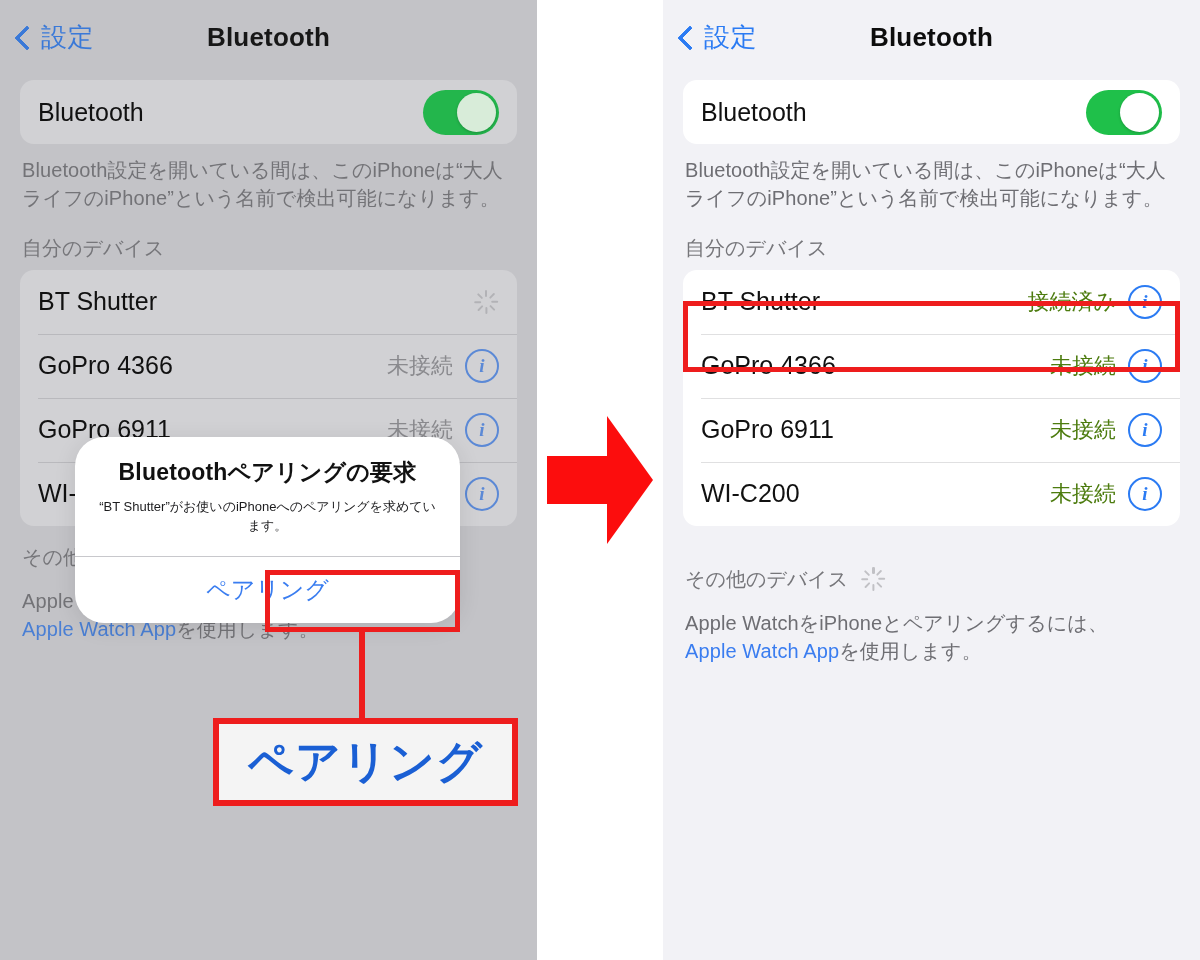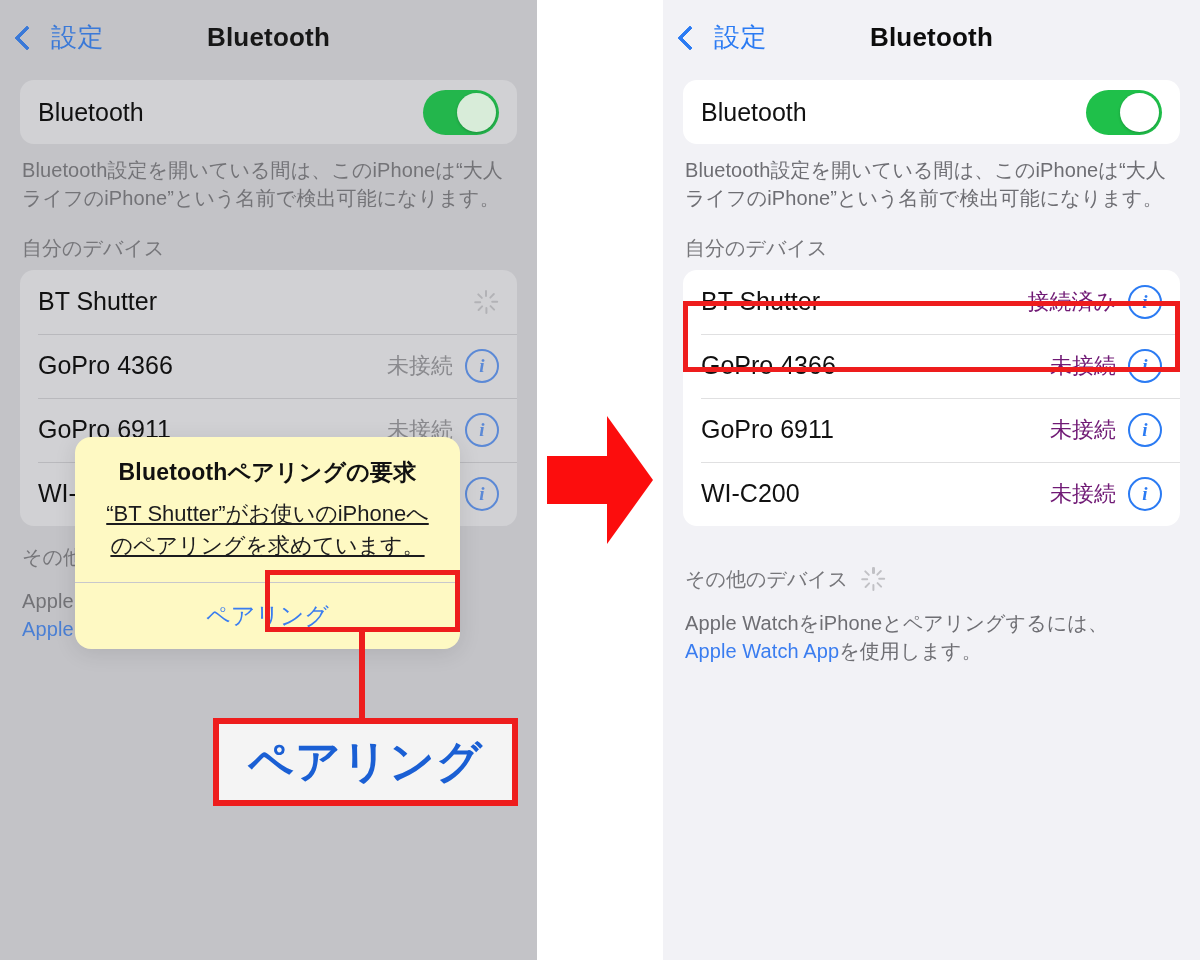--- a/index.html
+++ b/index.html
@@ -37,21 +37,21 @@
   .navbar {
     position: relative;
     height: 80px;
   }
   .nav-back {
     position: absolute;
     left: 14px;
     top: 20px;
     display: flex;
     align-items: center;
-    gap: 20px;
+    gap: 10px;
   }
   .chev {
     width: 17px;
     height: 30px;
     position: relative;
   }
   .chev::before {
     content: "";
     position: absolute;
     left: 4px;
@@ -108,21 +108,21 @@
     height: 1px;
     background: rgba(60,60,67,0.16);
   }
   .row-label {
     font-size: 25px;
     color: #111111;
     flex: 1;
   }
   .row-status {
     font-size: 22px;
-    color: #701a75;
+    color: #4d7c0f;
     margin-right: 12px;
   }
   #panel-left .row-status { color: #8a8a8e; }
 
   
   .toggle {
     width: 76px;
     height: 45px;
     border-radius: 23px;
     background: #1fc04a;
@@ -199,41 +199,40 @@
   }
   .link { color: #3a7df0; }
   #panel-left .link { color: #4a7fd4; }
 
   
   #pair-dialog {
     position: absolute;
     left: 75px;
     top: 437px;
     width: 385px;
-    border-radius: 16px;
-    background: #fef9c3;
+    border-radius: 29px;
+    background: #ffffff;
     overflow: hidden;
     box-shadow: 0 4px 22px rgba(0,0,0,0.10);
   }
   .dlg-body {
     padding: 20px 24px 20px 24px;
     text-align: center;
   }
   .dlg-title {
     font-size: 23px;
     font-weight: bold;
     color: #111;
     margin-bottom: 10px;
     letter-spacing: 0.2px;
   }
   .dlg-msg {
-    font-size: 22px;
+    font-size: 13px;
     line-height: 1.45;
     color: #1c1c1e;
-    text-decoration: underline;
   }
   .dlg-actions {
     display: flex;
     border-top: 1px solid #c8c8cc;
   }
   .dlg-btn {
     flex: 1;
     text-align: center;
     font-size: 24px;
     color: #3a7df0;

